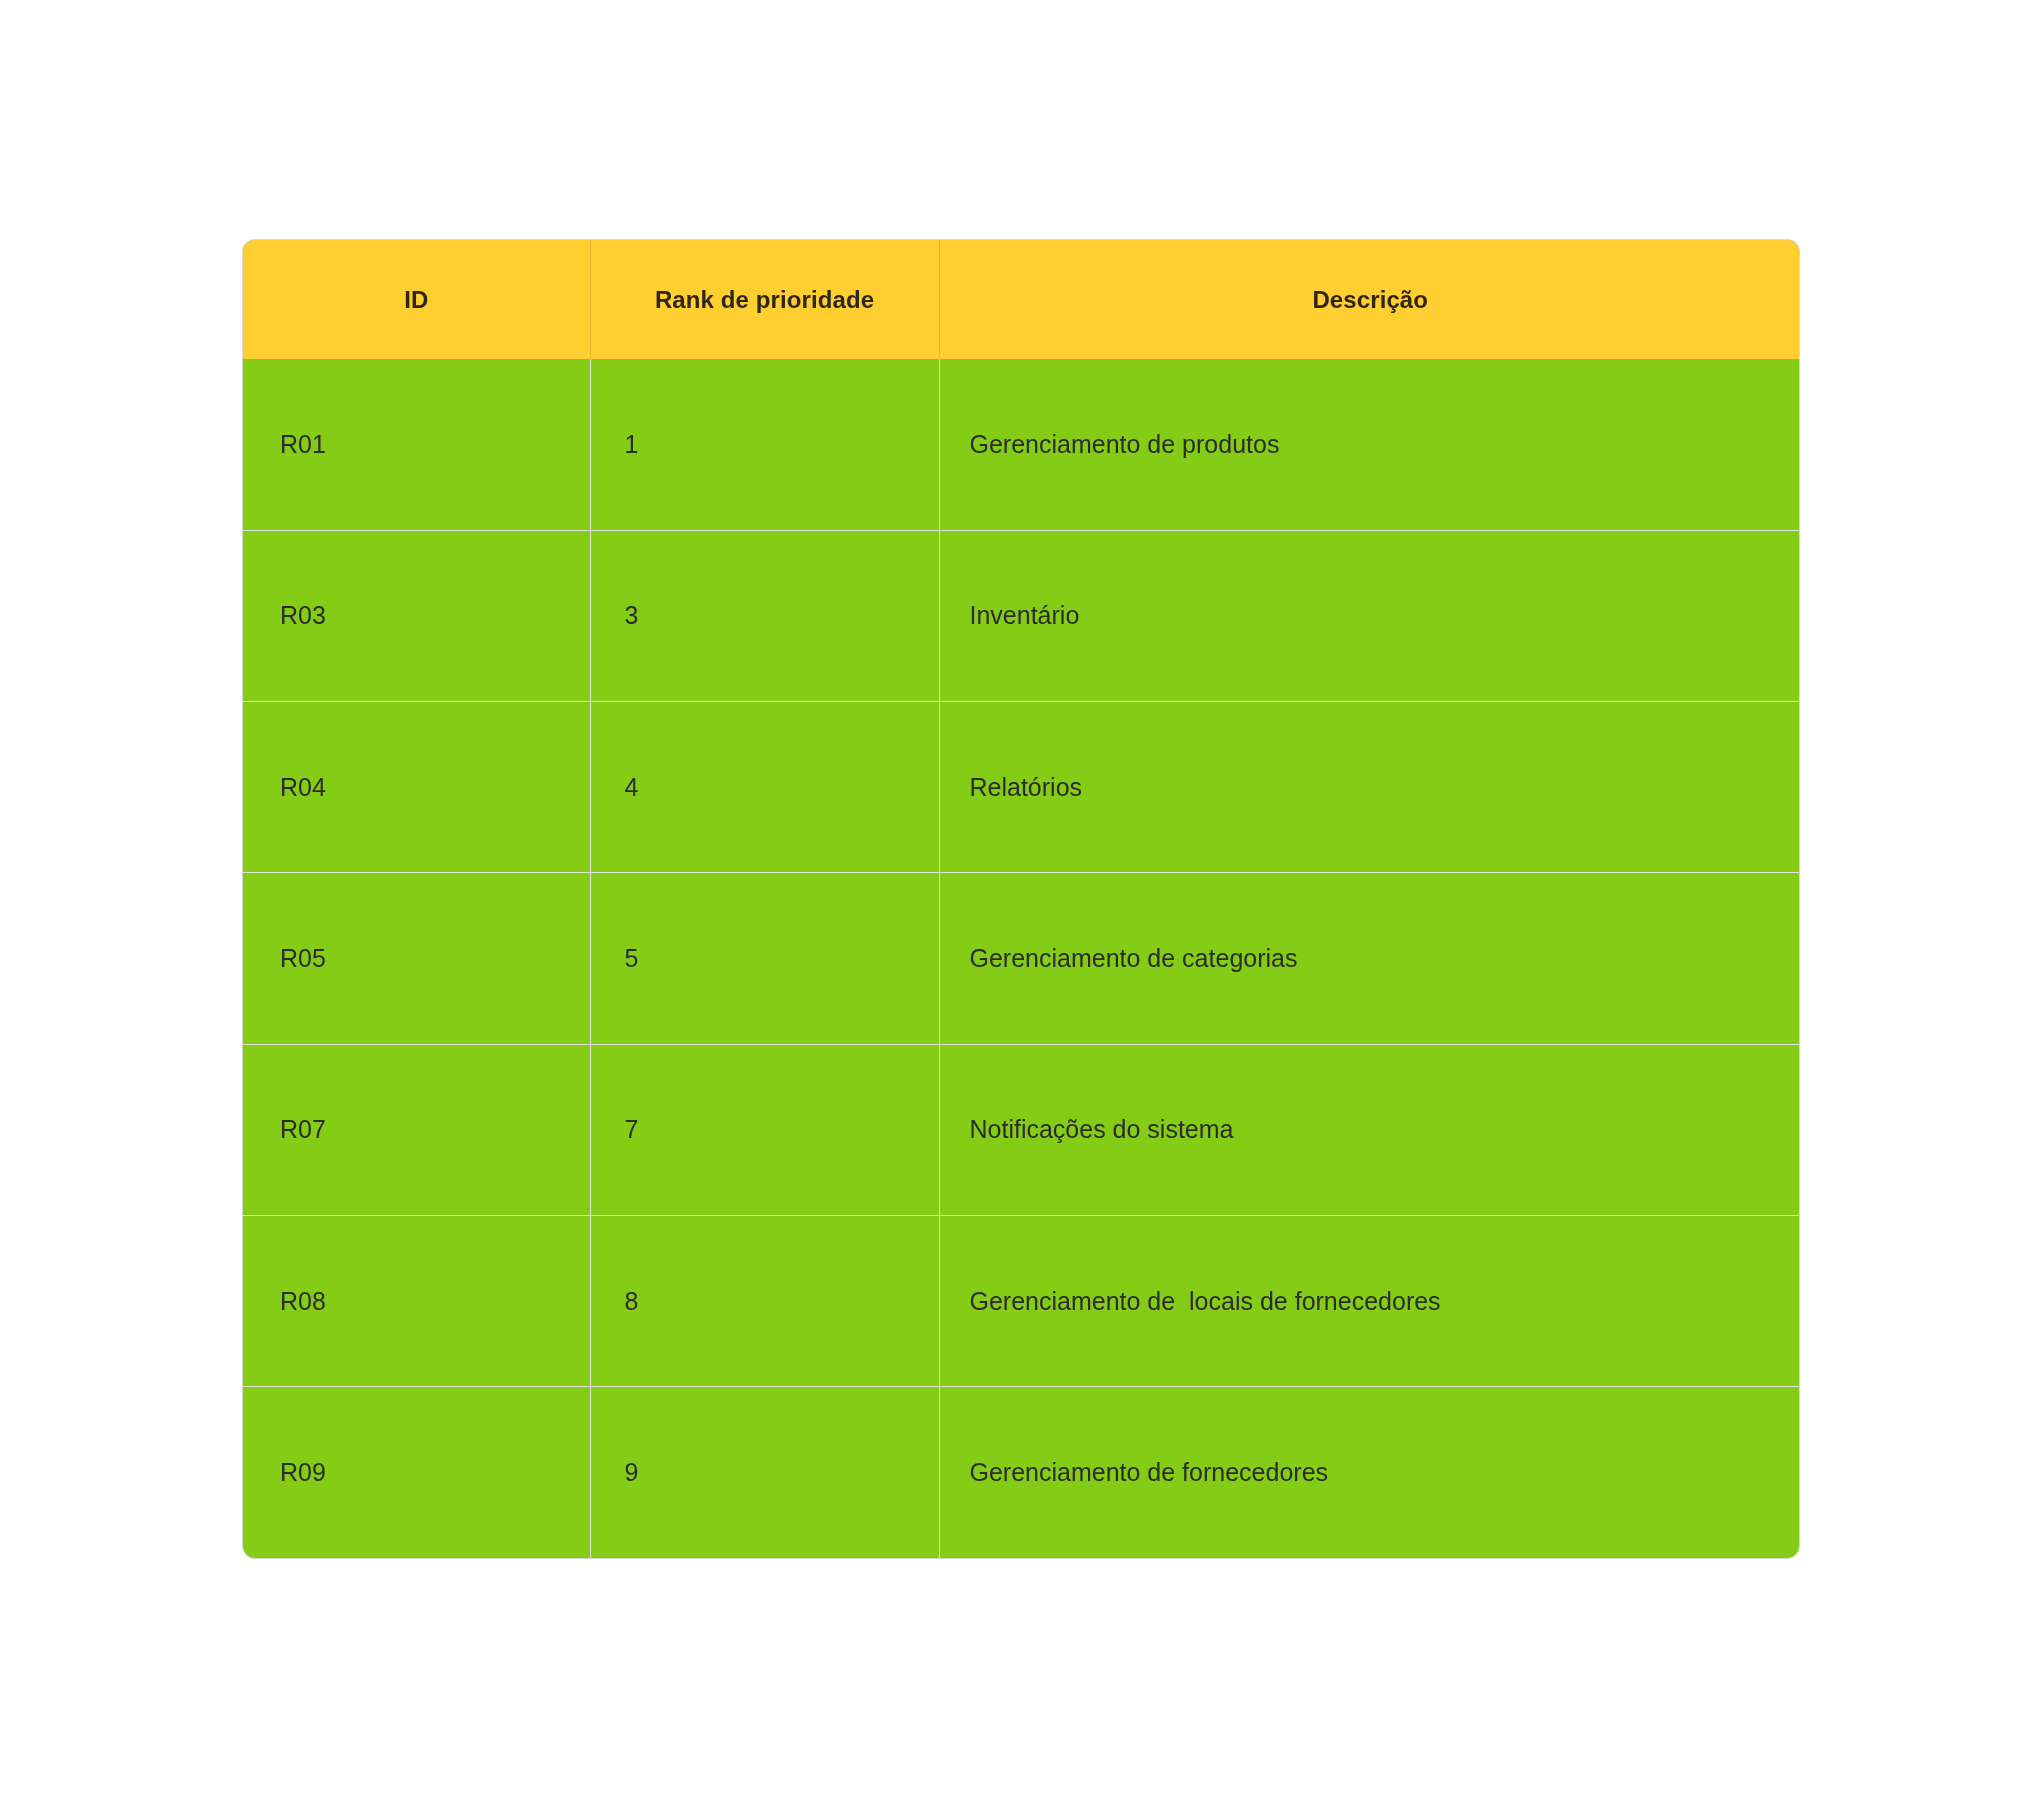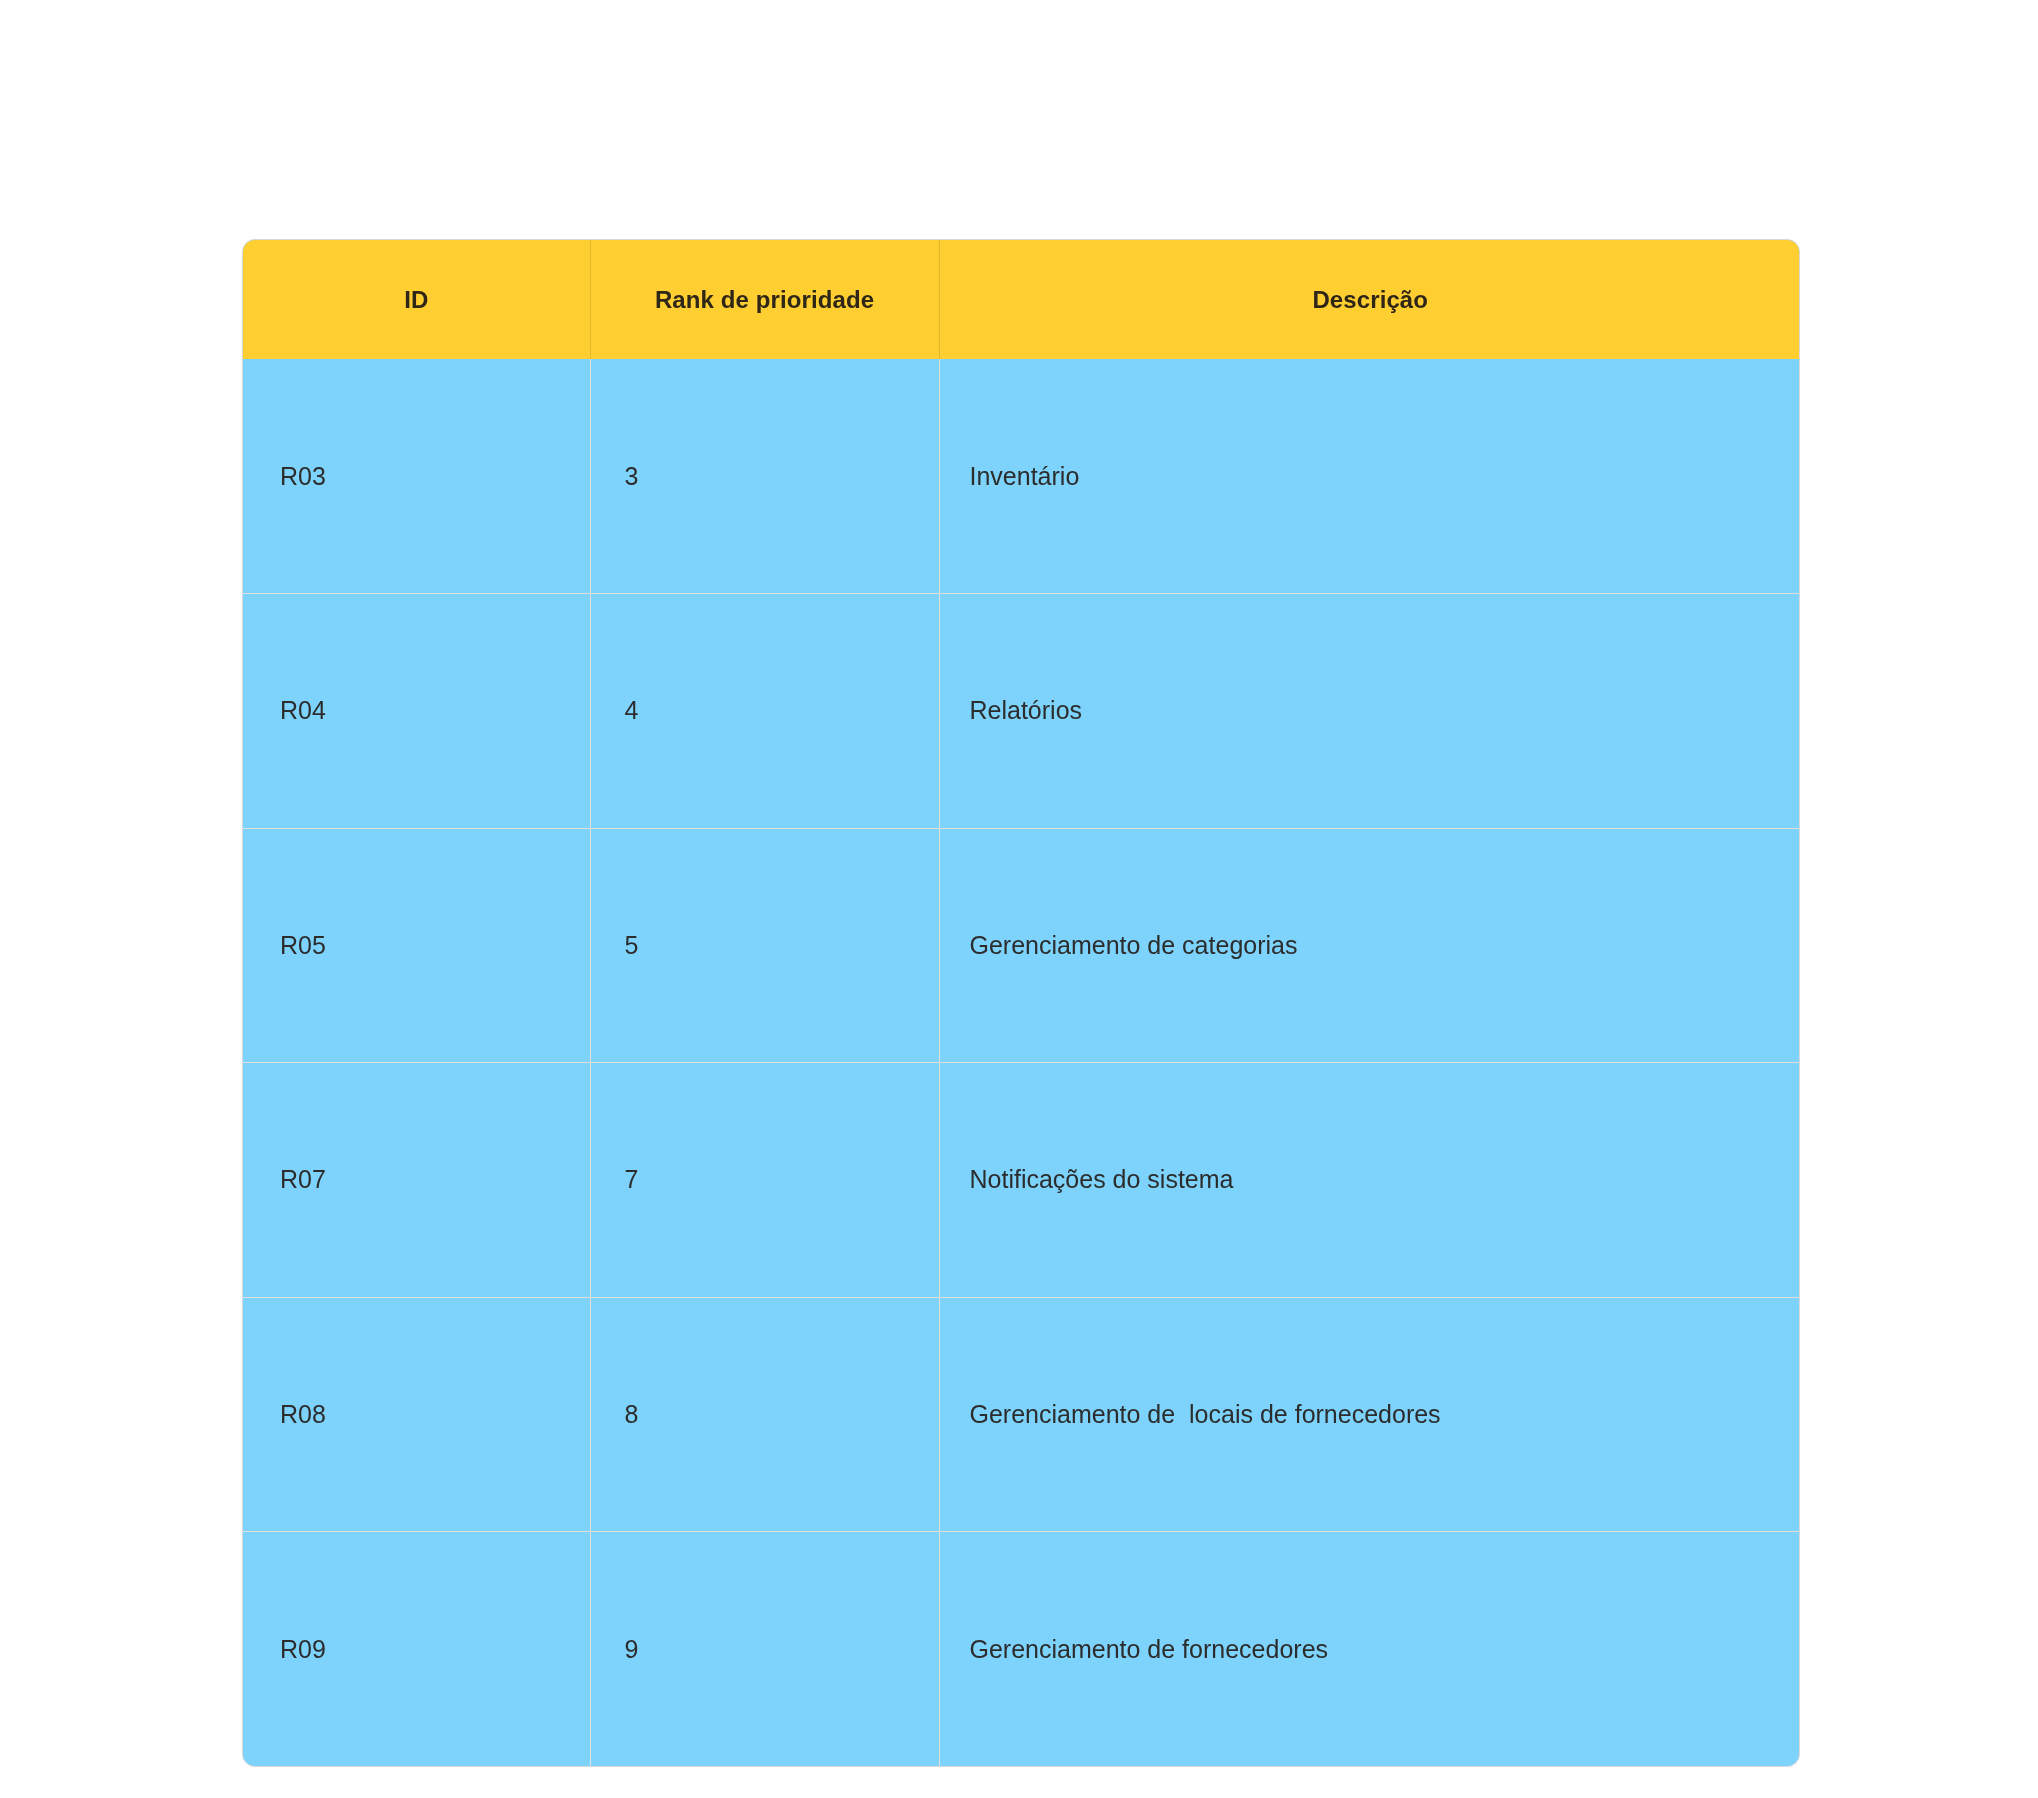--- a/index.html
+++ b/index.html
@@ -16,22 +16,22 @@
     width: 2039px;
     height: 1799px;
     background: #ffffff;
   }
 
   .table-card {
     position: absolute;
     left: 242px;
     top: 239px;
     width: 1558px;
-    height: 1528px;
-    background: #7dd3fc;
+    height: 1320px;
+    background: #84cc16;
     border: 0.9px solid #d8d8d8;
     border-radius: 13px;
     overflow: hidden;
   }
 
   table.req-table {
     width: 100%;
     height: 100%;
     border-collapse: collapse;
     table-layout: fixed;
@@ -98,20 +98,25 @@
       </colgroup>
       <thead>
         <tr class="head-row">
           <th>ID</th>
           <th>Rank de prioridade</th>
           <th>Descrição</th>
         </tr>
       </thead>
       <tbody>
         <tr>
+          <td class="cell-id">R01</td>
+          <td class="cell-rank">1</td>
+          <td class="cell-desc">Gerenciamento de produtos</td>
+        </tr>
+        <tr>
           <td class="cell-id">R03</td>
           <td class="cell-rank">3</td>
           <td class="cell-desc">Inventário</td>
         </tr>
         <tr>
           <td class="cell-id">R04</td>
           <td class="cell-rank">4</td>
           <td class="cell-desc">Relatórios</td>
         </tr>
         <tr>

